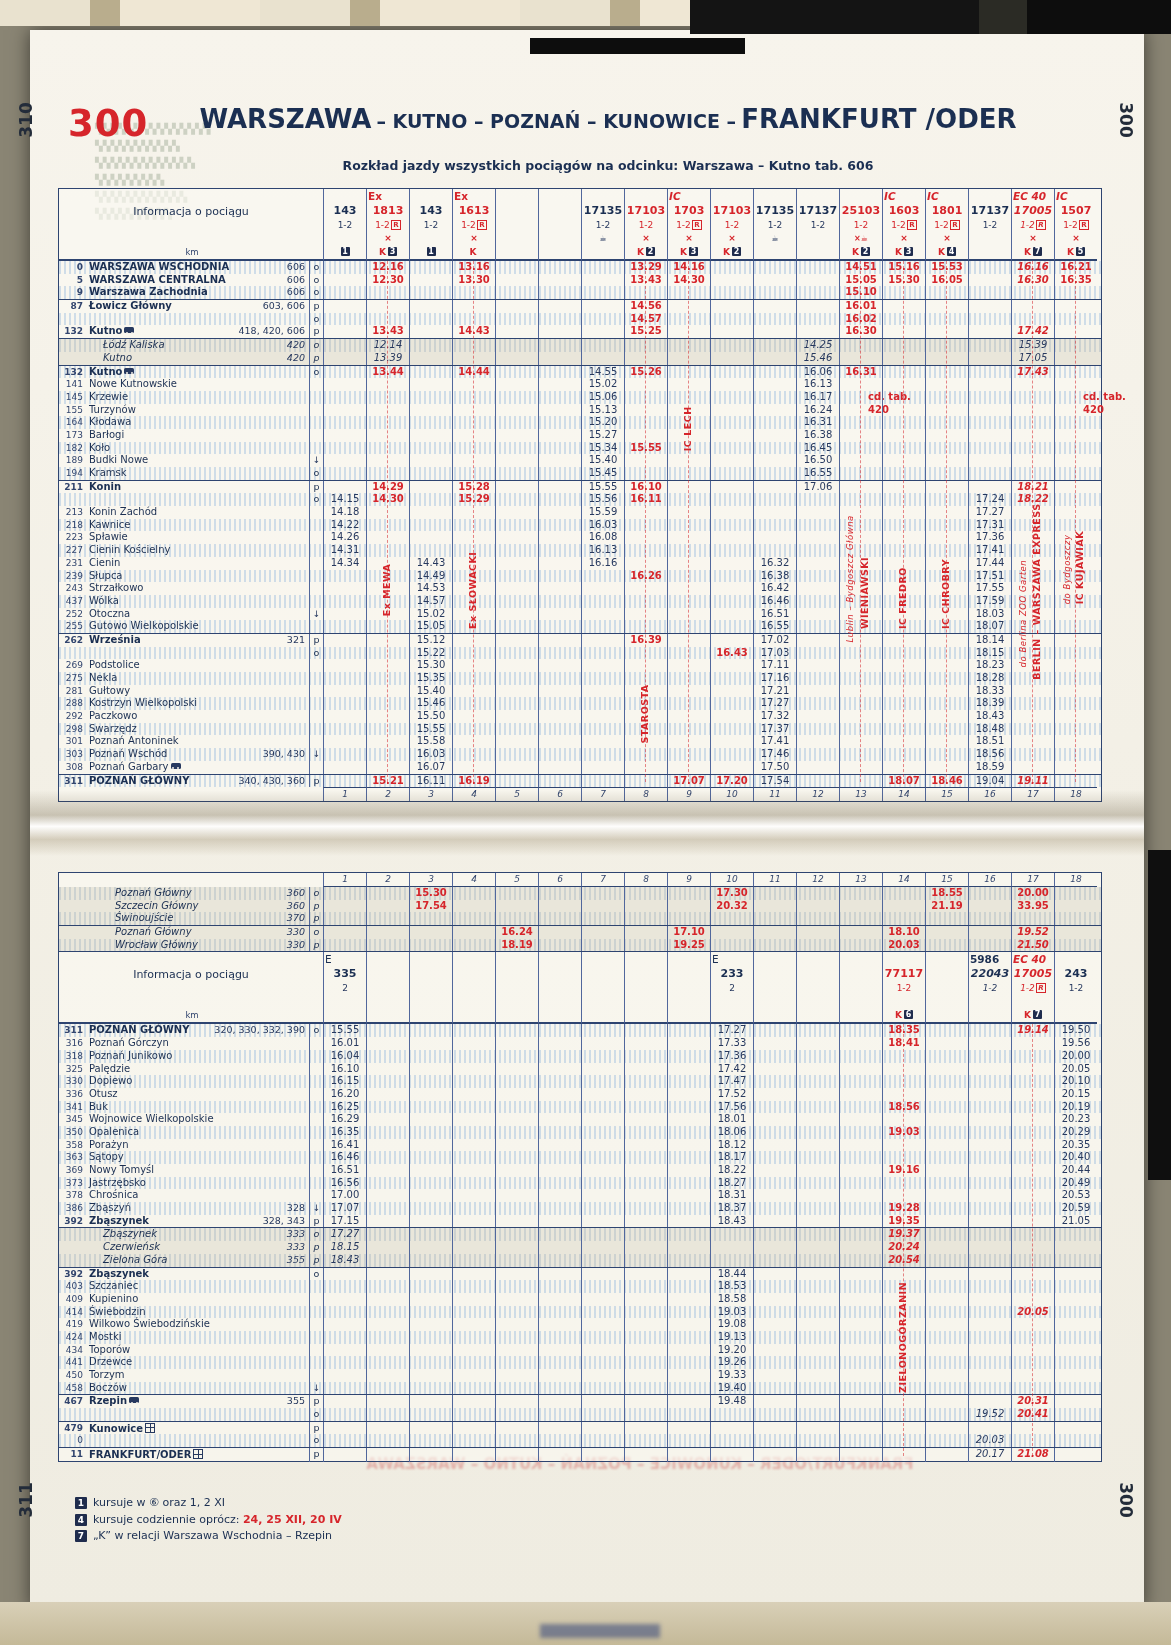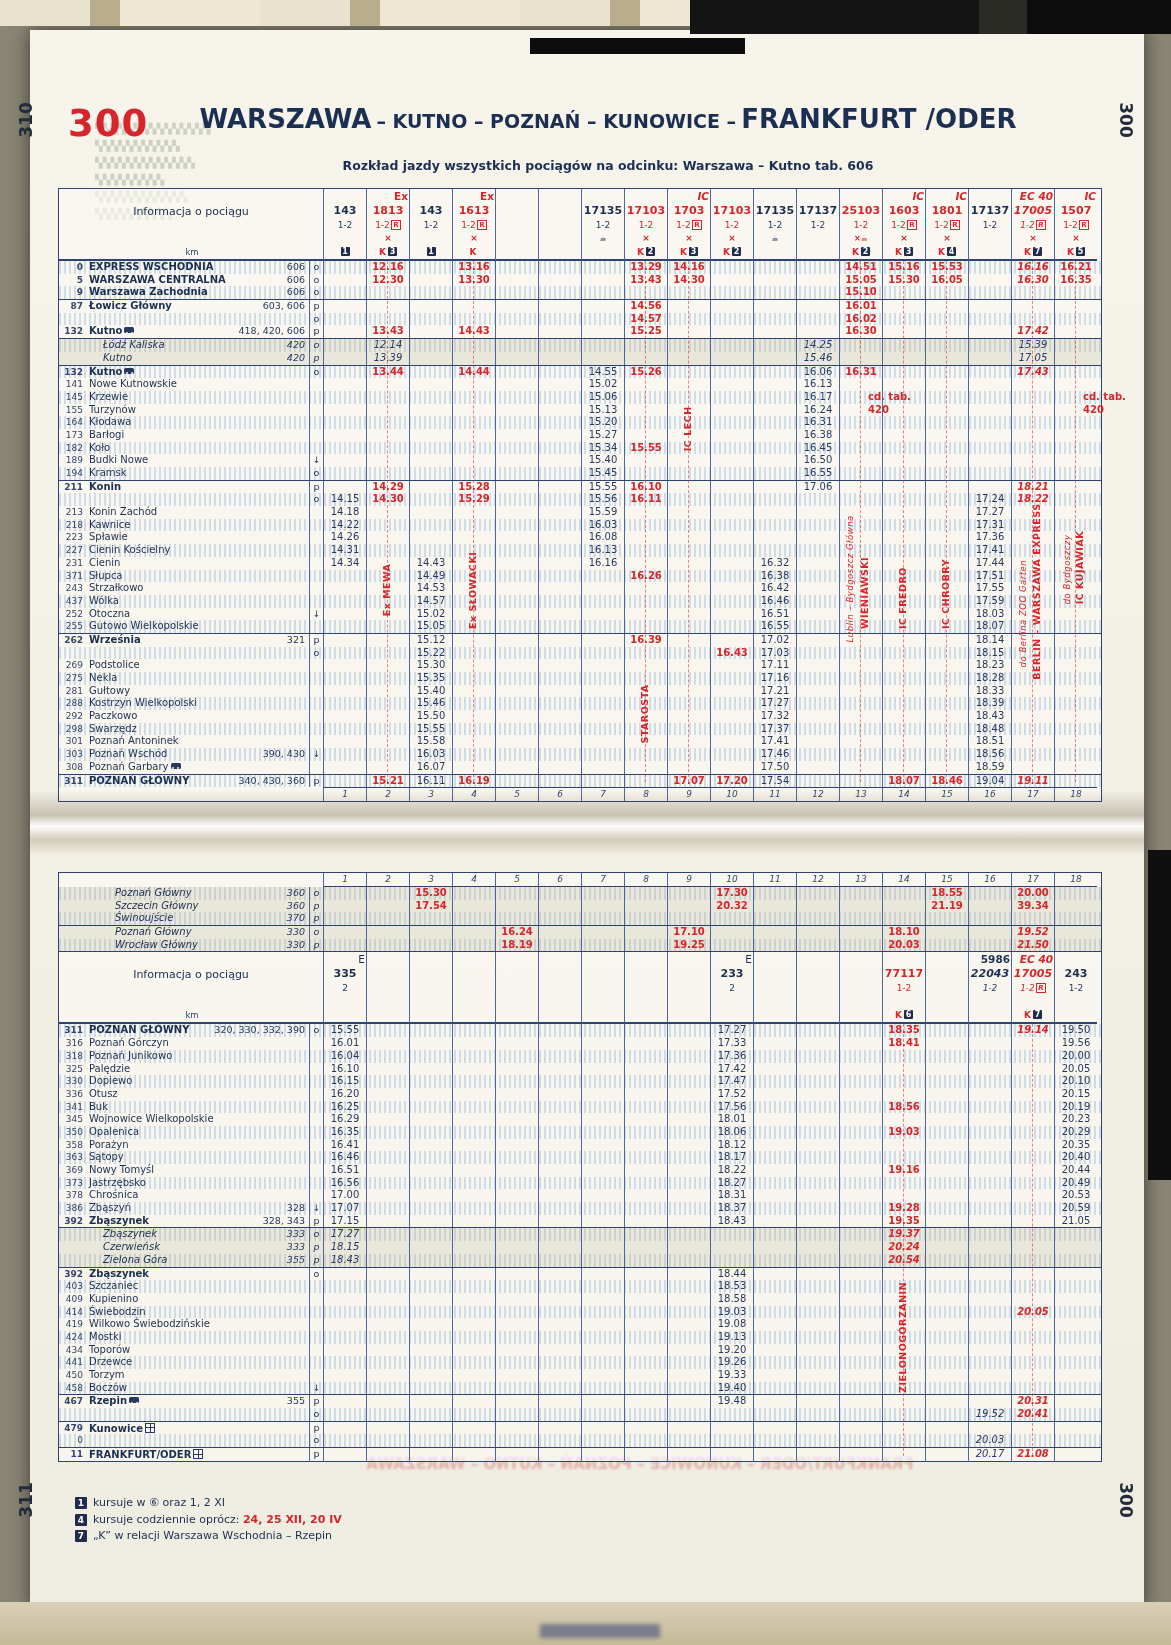--- a/index.html
+++ b/index.html
@@ -39,21 +39,21 @@
   .sepb{border-bottom:1.4px solid #2e4470;}
   .sept{border-top:1.4px solid #2e4470;}
   .bold{font-weight:bold;}
   .red{color:#d6252b;font-weight:bold;}
   .blk{color:#27395f;}
   .ital{font-style:italic;}
   .bi{color:#27395f !important;font-weight:normal !important;font-style:italic;}
   .rb{color:#d6252b !important;font-weight:bold !important;font-style:normal;}
   .ri{color:#d6252b !important;font-weight:bold !important;font-style:italic;}
   .note{font-size:10px;color:#d6252b;font-weight:bold;line-height:12.7px;padding-left:28px;}
-  .hd-icon{height:14px;line-height:14px;font-size:10.5px;text-align:right;font-weight:bold;color:#d6252b;}
+  .hd-icon{height:14px;line-height:14px;font-size:10.5px;text-align:left;font-weight:bold;color:#d6252b;}
   .hd-num{height:16px;line-height:16px;font-size:11px;text-align:center;font-weight:bold;}
   .hd-cls{height:13px;line-height:13px;font-size:9px;text-align:center;}
   .hd-sym{height:13px;line-height:13px;font-size:9px;text-align:center;}
   .hd-k{height:14px;line-height:14px;font-size:9px;text-align:center;border-bottom:2px solid #2e4470;}
   .numline{height:13px;line-height:13px;font-size:9px;font-style:italic;color:#32456e;text-align:center;border-top:1px solid #2e4470;}
   .numline2{border-top:0;border-bottom:1px solid #2e4470;}
   .kbox{display:inline-block;background:#1f2c4d;color:#fff;font-size:8px;font-weight:bold;width:9px;height:9px;line-height:9px;text-align:center;vertical-align:1px;border-radius:1px;}
   .rbox{display:inline-block;border:1px solid currentColor;font-size:7px;font-weight:bold;width:8px;height:8px;line-height:8px;text-align:center;vertical-align:1px;margin-left:1px;}
   .kletter{color:#d6252b;font-weight:bold;font-size:9px;margin-right:2px;}
   .infolabel{grid-column:1/4;text-align:center;font-size:11px;color:#1b2f52;padding-top:2px;}
@@ -216,21 +216,21 @@
       <div class="cell dcell hd-k"><span class="kletter">K</span><span class="kbox">3</span></div>
       <div class="cell dcell hd-k"><span class="kletter">K</span><span class="kbox">4</span></div>
       <div class="cell dcell hd-k"></div>
       <div class="cell dcell hd-k"><span class="kletter">K</span><span class="kbox">7</span></div>
       <div class="cell dcell hd-k"><span class="kletter">K</span><span class="kbox">5</span></div>
     </div>
     <div class="tbody-wrap">
       <div class="grow row shade">
         <div class="cell kmcell bold">0</div>
         <div class="cell nmcell bold">
-          <span><span>EXPRESS WSCHODNIA</span></span>
+          <span><span>WARSZAWA WSCHODNIA</span></span>
           <span class="refs">606</span>
         </div>
         <div class="cell opcell">o</div>
         <div class="cell dcell"></div>
         <div class="cell dcell red">12.16</div>
         <div class="cell dcell"></div>
         <div class="cell dcell red">13.16</div>
         <div class="cell dcell"></div>
         <div class="cell dcell"></div>
         <div class="cell dcell"></div>
@@ -821,21 +821,21 @@
         <div class="cell dcell blk">16.32</div>
         <div class="cell dcell"></div>
         <div class="cell dcell"></div>
         <div class="cell dcell"></div>
         <div class="cell dcell"></div>
         <div class="cell dcell blk">17.44</div>
         <div class="cell dcell"></div>
         <div class="cell dcell"></div>
       </div>
       <div class="grow row shade">
-        <div class="cell kmcell">371</div>
+        <div class="cell kmcell">239</div>
         <div class="cell nmcell">
           <span><span>Słupca</span></span>
         </div>
         <div class="cell opcell"></div>
         <div class="cell dcell"></div>
         <div class="cell dcell"></div>
         <div class="cell dcell blk">14.49</div>
         <div class="cell dcell"></div>
         <div class="cell dcell"></div>
         <div class="cell dcell"></div>
@@ -1363,21 +1363,21 @@
       <div class="cell dcell"></div>
       <div class="cell dcell"></div>
       <div class="cell dcell"></div>
       <div class="cell dcell cell dcell rb">20.32</div>
       <div class="cell dcell"></div>
       <div class="cell dcell"></div>
       <div class="cell dcell"></div>
       <div class="cell dcell"></div>
       <div class="cell dcell cell dcell rb">21.19</div>
       <div class="cell dcell"></div>
-      <div class="cell dcell cell dcell rb">39.34</div>
+      <div class="cell dcell cell dcell rb">33.95</div>
       <div class="cell dcell"></div>
     </div>
     <div class="grow row itrow shade sepb">
       <div class="cell kmcell"></div>
       <div class="cell nmcell">
         <span style="padding-left: 26px;">Świnoujście</span>
         <span class="refs">370</span>
       </div>
       <div class="cell opcell ital">p</div>
       <div class="cell dcell"></div>

